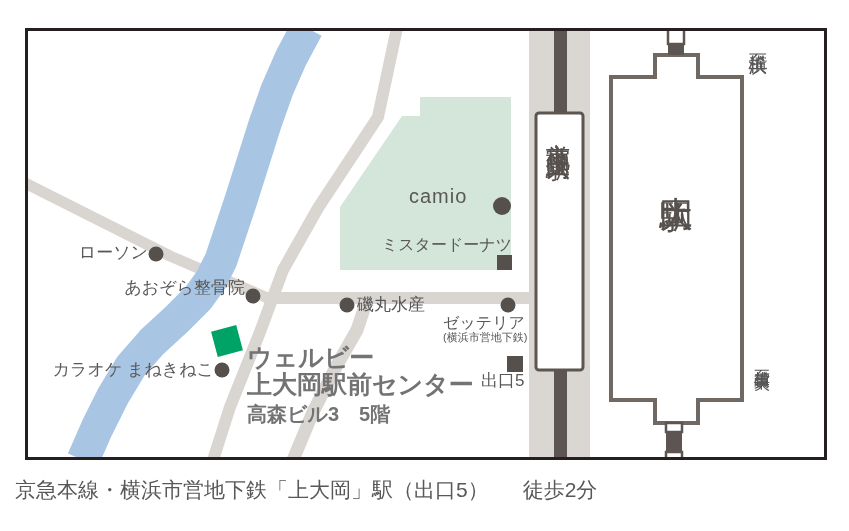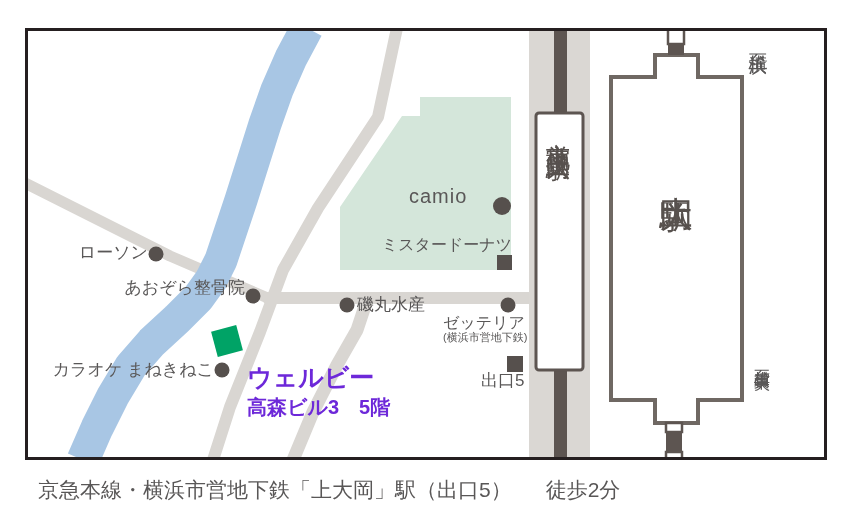--- a/index.html
+++ b/index.html
@@ -8,34 +8,34 @@
     font-family:"Liberation Sans","DejaVu Sans",sans-serif;
   }
   .map-inner{position:absolute;left:25px;top:28px;width:802px;height:432px;}
   .map-svg{position:absolute;left:0;top:0;}
   .lbl{position:absolute;color:#595757;white-space:nowrap;line-height:1.05;}
   .lbl.right{text-align:right;}
   .f17{font-size:17px;}
   .f16{font-size:16px;}
   .f11{font-size:11px;}
   .camio-lbl{font-size:20px;letter-spacing:1px;}
-  .dest{position:absolute;color:#6d28d9;font-weight:bold;white-space:nowrap;margin-top:20px;}
+  .dest{position:absolute;color:#737373;font-weight:bold;white-space:nowrap;}
   .dest .l1{font-size:25px;line-height:25px;}
   .dest .l2{font-size:25px;line-height:25px;margin-top:2px;}
   .dest .l3{font-size:20px;line-height:17px;margin-top:9px;}
   .vtext{
     position:absolute;writing-mode:vertical-rl;text-orientation:upright;
     color:#595757;white-space:nowrap;
   }
   .v-keikyu{font-size:33px;line-height:34px;letter-spacing:2px;color:#57514e;font-weight:500;}
   .v-subway{font-size:24px;line-height:25px;letter-spacing:2px;color:#57514e;font-weight:500;}
   .v-yokohama{font-size:19px;letter-spacing:1px;}
   .v-yokosuka{font-size:16px;letter-spacing:1px;}
   .caption{
-    position:absolute;left:38px;top:476px;font-size:21px;color:#595757;white-space:nowrap;
+    position:absolute;left:15px;top:476px;font-size:21px;color:#595757;white-space:nowrap;
   }
   .caption .walk{margin-left:34px;}
 </style>
 </head>
 <body>
 
 <div class="stage">
   <div class="map-inner">
 
     <svg class="map-svg" width="802" height="432" viewBox="0 0 802 432">
@@ -87,20 +87,21 @@
     <div class="lbl right f17" style="right:613px;top:333px;">カラオケ まねきねこ</div>
     <div class="lbl f17" style="left:332px;top:268px;">磯丸水産</div>
     <div class="lbl camio-lbl" style="left:384px;top:158px;">camio</div>
     <div class="lbl right f16" style="right:315px;top:209px;">ミスタードーナツ</div>
     <div class="lbl f16" style="left:418px;top:287px;">ゼッテリア</div>
     <div class="lbl f11" style="left:418px;top:304px;">(横浜市営地下鉄)</div>
     <div class="lbl f17" style="left:456px;top:344px;">出口5</div>
 
     <div class="dest" style="left:222px;top:317px;">
       <div class="l1">ウェルビー</div>
+      <div class="l2">上大岡駅前センター</div>
       <div class="l3">高森ビル3　5階</div>
     </div>
 
     <div class="vtext v-subway" style="left:521px;top:96px;">市営地下鉄上大岡駅</div>
     <div class="vtext v-keikyu" style="left:634px;top:142px;">上大岡駅</div>
     <div class="vtext v-yokohama" style="left:720px;top:10px;">至横浜</div>
     <div class="vtext v-yokosuka" style="left:726px;top:329px;">至横須賀中央</div>
   </div>
 
   <div class="caption">

